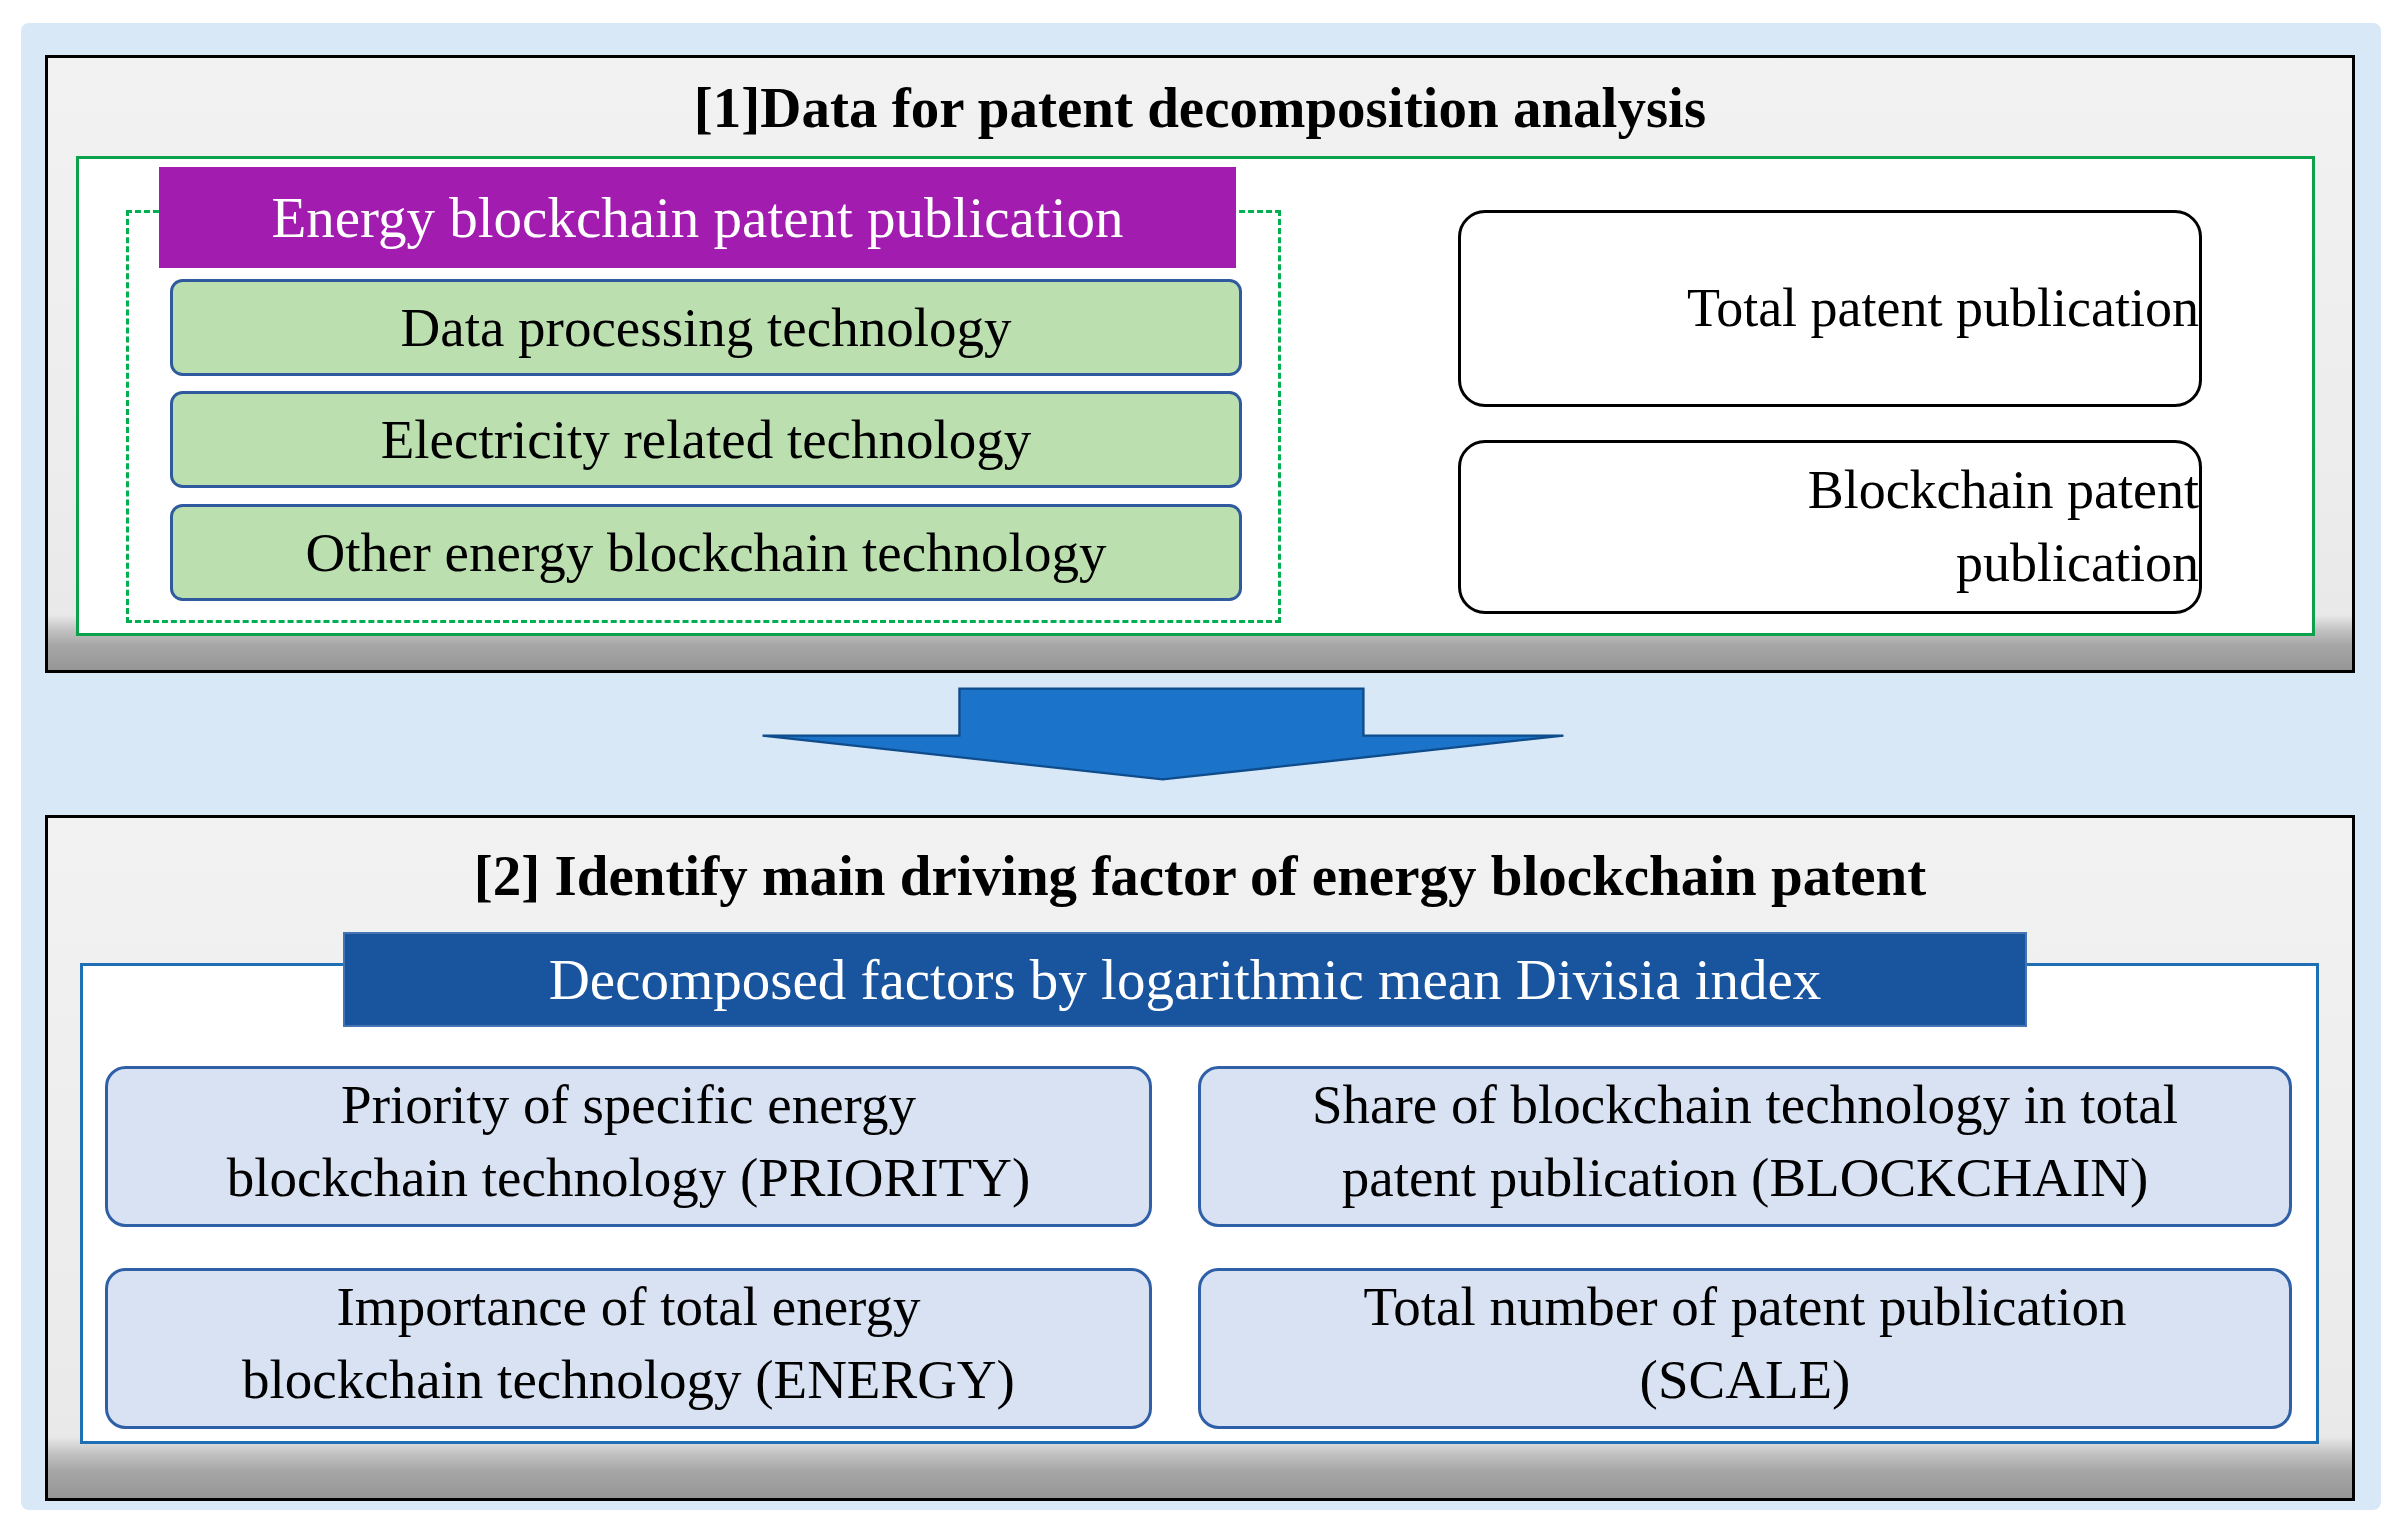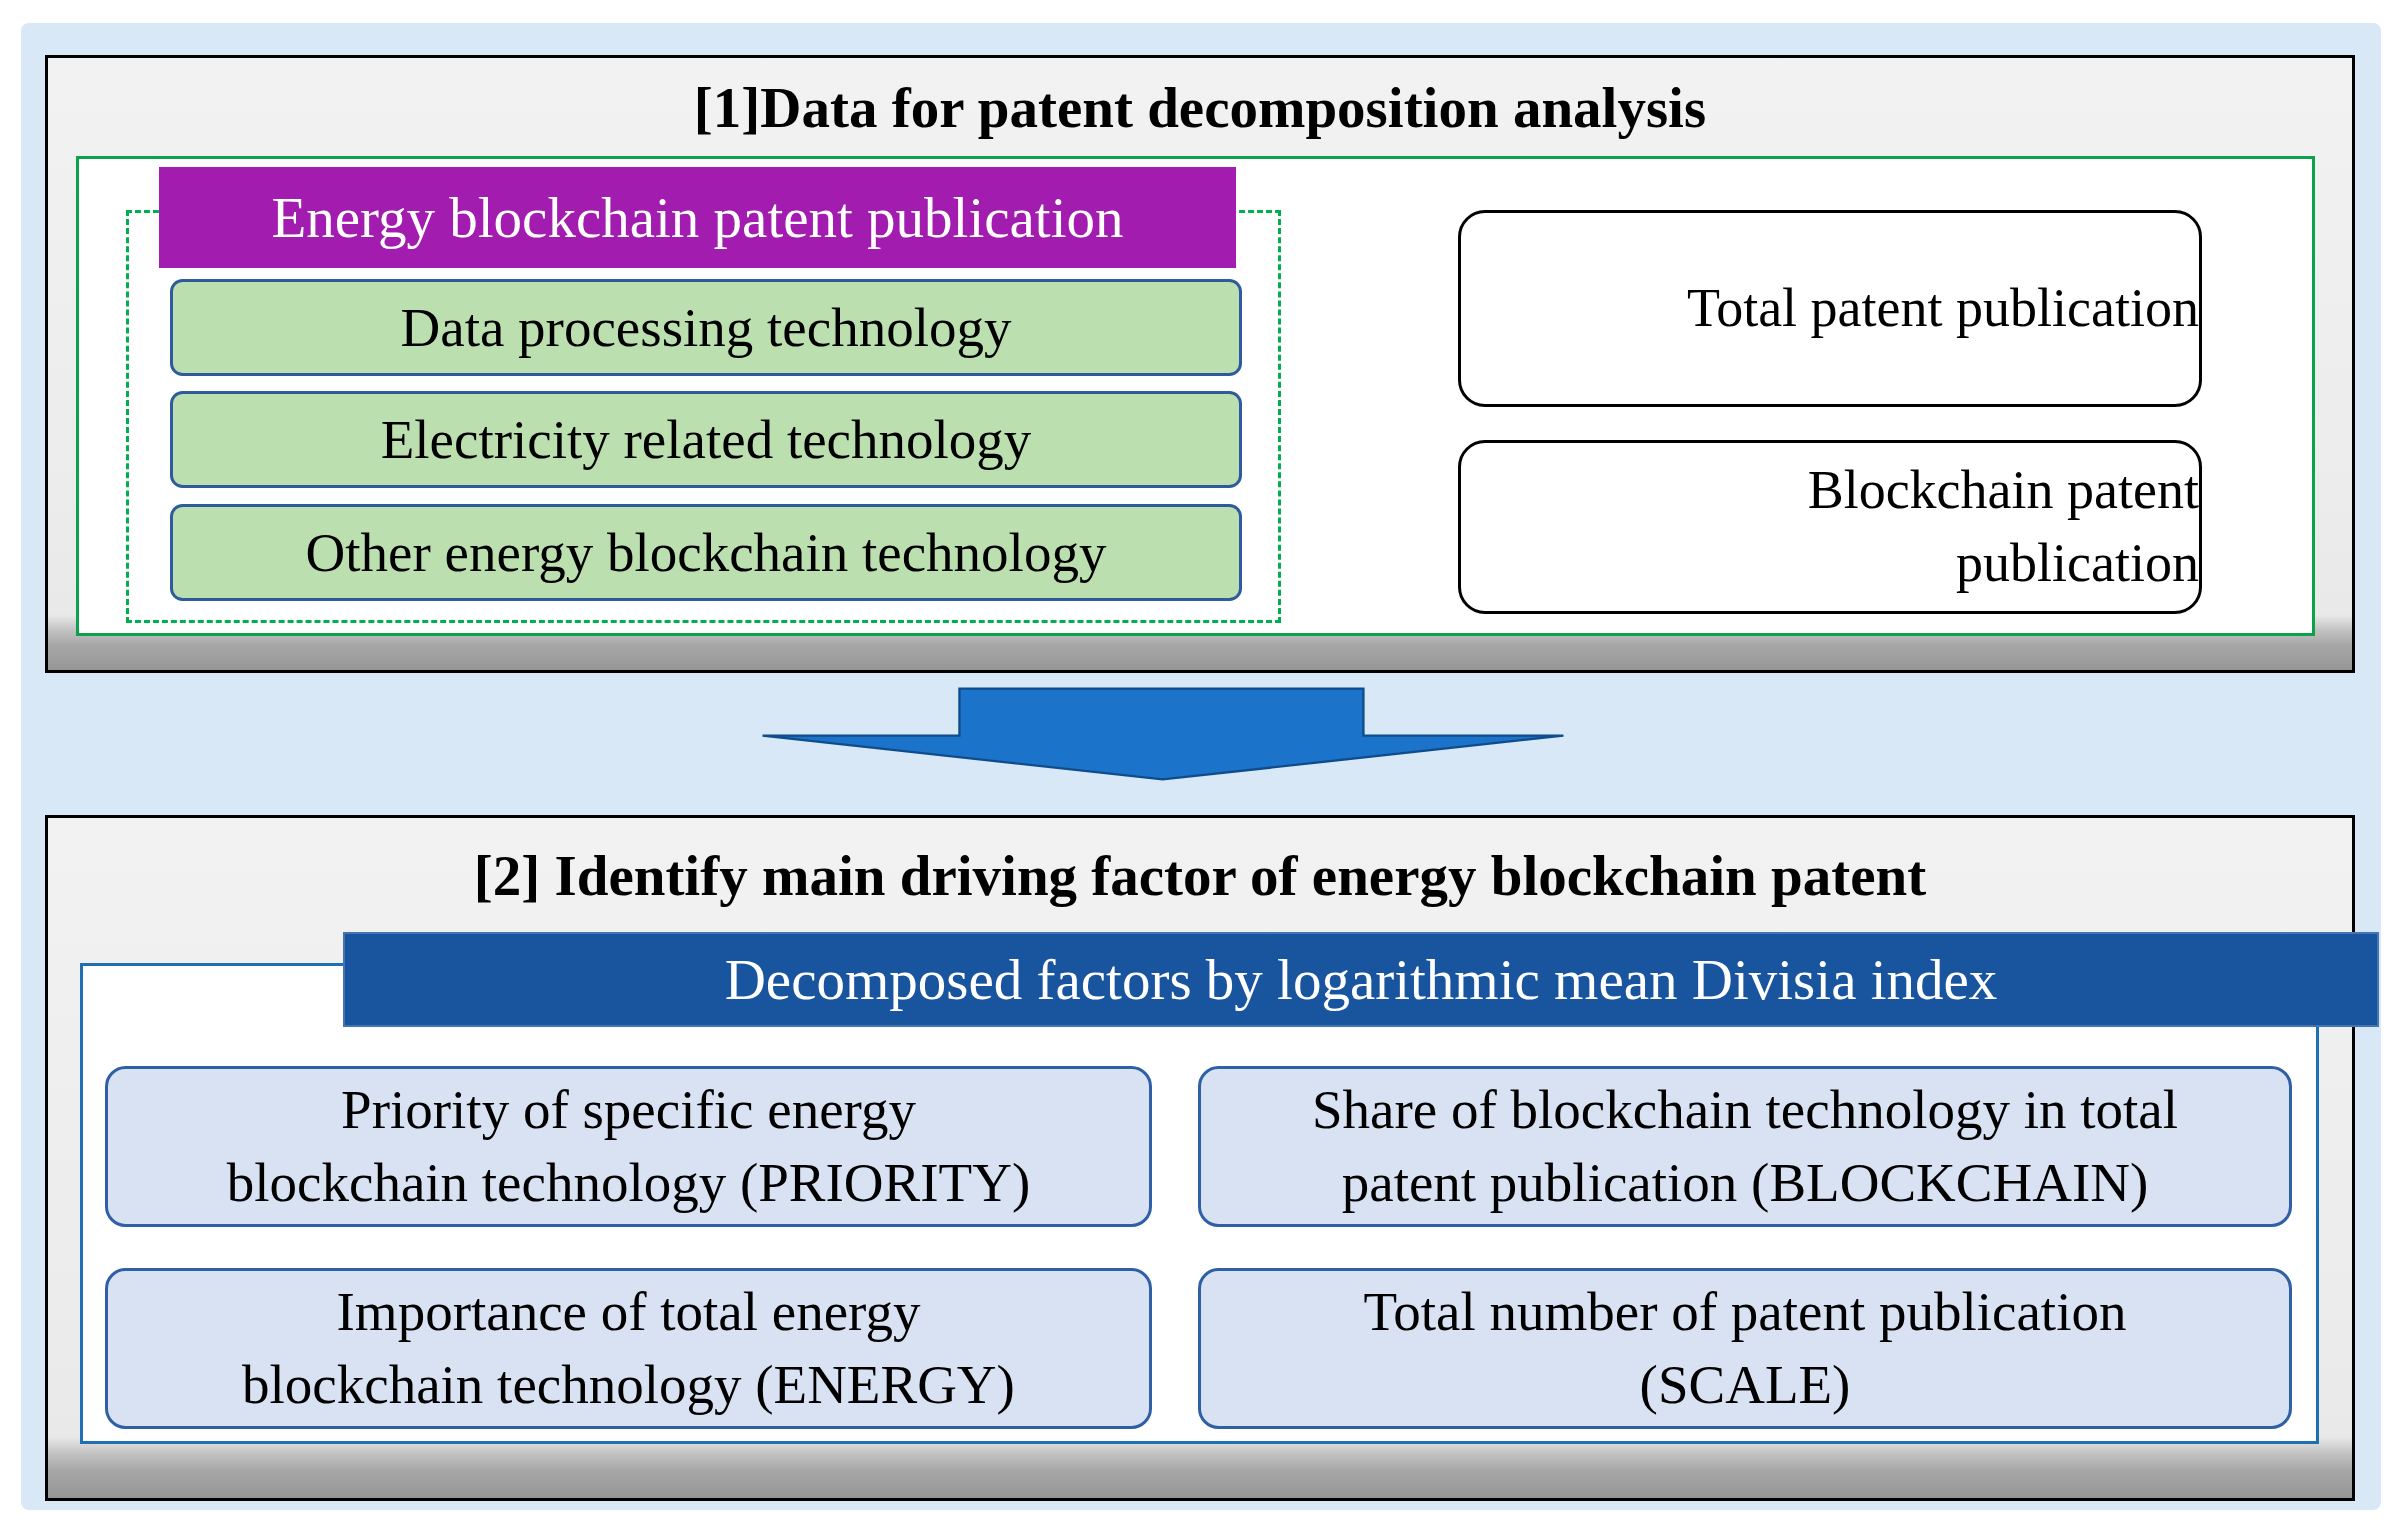--- a/index.html
+++ b/index.html
@@ -69,29 +69,29 @@
 
   
   .arrow-svg { position: absolute; left: 761px; top: 687px; width: 804px; height: 94px; }
 
   
   .inner-panel {
     position: absolute; left: 31.5px; top: 145px; width: 2239px; height: 481px;
     background: #ffffff; border: 3.9px solid #1f6fb5;
   }
   .blue-header {
-    position: absolute; left: 295px; top: 114px; width: 2036px; height: 95px;
+    position: absolute; left: 295px; top: 114px; width: 1684px; height: 95px;
     background: #19549f; border: 2.4px solid #4574b5;
     display: flex; align-items: center; justify-content: center;
     color: #ffffff; font-size: 57px;
   }
   .factor-box {
     position: absolute; height: 161px;
     background: #d9e2f2; border: 3.1px solid #2f5fa6; border-radius: 20.5px;
-    display: flex; flex-direction: column; align-items: center; justify-content: center;
+    display: flex; flex-direction: column; align-items: center; 
     font-size: 55px; color: #000000; text-align: center; line-height: 1.32;
   }
   .f-tl { left: 57px;   top: 248px; width: 1047px; }
   .f-tr { left: 1150px; top: 248px; width: 1094px; }
   .f-bl { left: 57px;   top: 450px; width: 1047px; }
   .f-br { left: 1150px; top: 450px; width: 1094px; }
 
   .line { display: block; }
 </style>
 </head>

